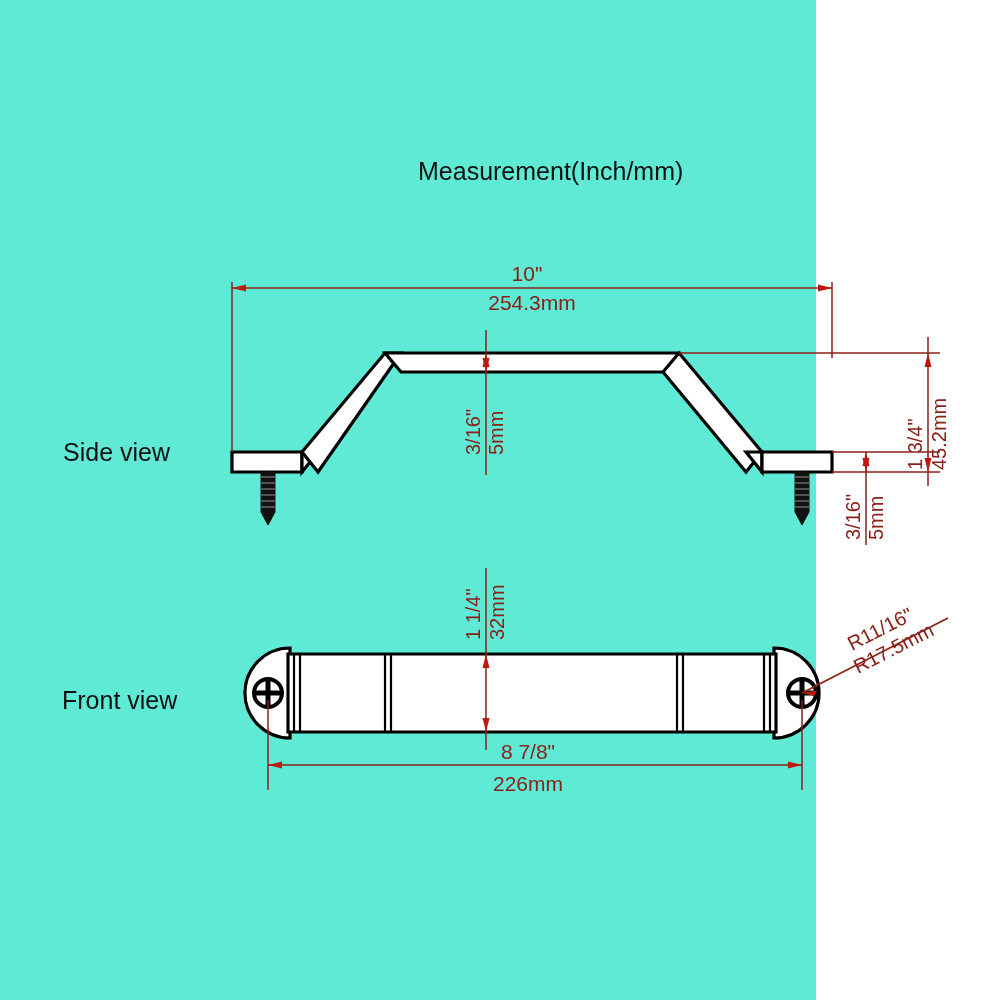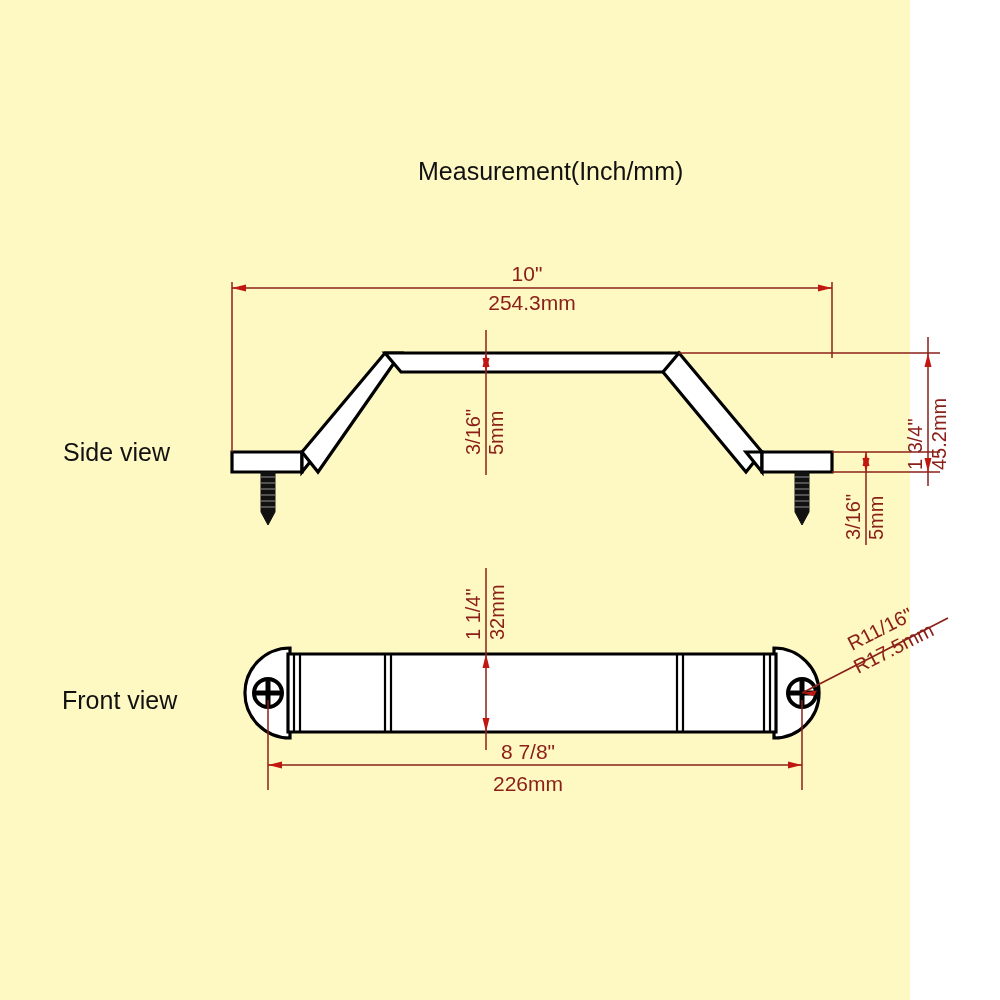--- a/index.html
+++ b/index.html
@@ -8,23 +8,23 @@
     background: #ffffff;
   }
   body {
     width: 1000px;
     height: 1000px;
     font-family: "Liberation Sans", sans-serif;
     overflow: hidden;
   }
   #drawing-root {
     position: relative;
-    width: 910px;
+    width: 816px;
     height: 1000px;
-    background: #fef9c3;
+    background: #5eead4;
   }
   svg.sheet {
     position: absolute;
     top: 0;
     left: 0;
     width: 1000px;
     height: 1000px;
     display: block;
   }
   text {

